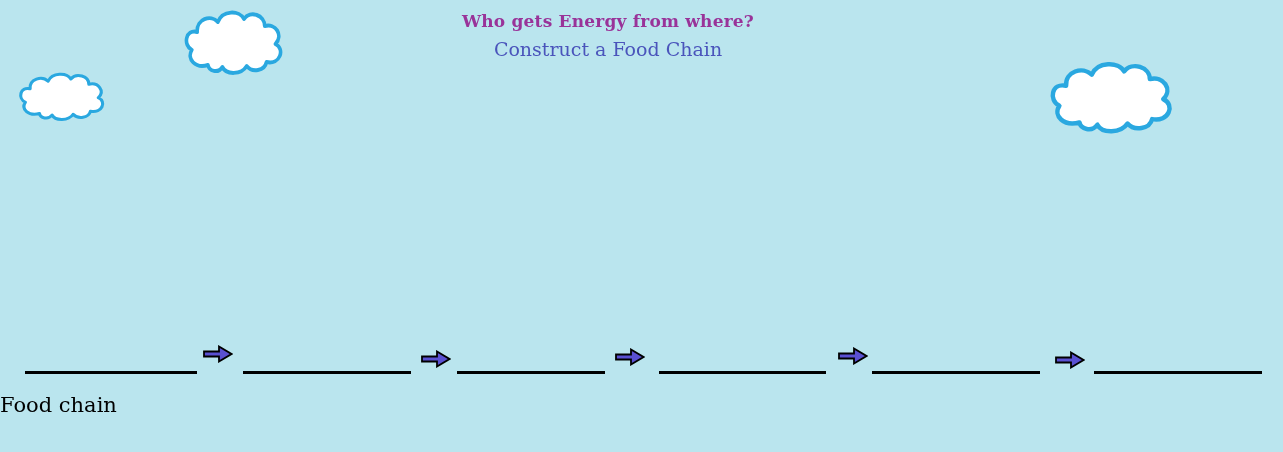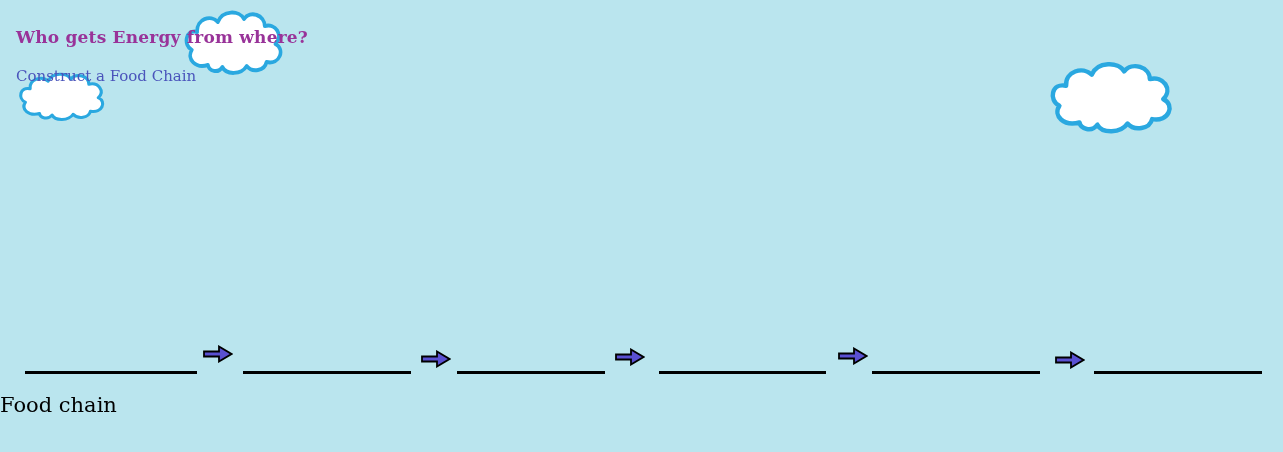--- a/index.html
+++ b/index.html
@@ -12,33 +12,33 @@
     height: 452px;
     background: #bae5ee;
     overflow: hidden;
     font-family: "DejaVu Serif", serif;
   }
 
   
   .header {
     position: absolute;
     left: 0;
-    top: 27px;
+    top: 11px;
     width: 1216px;
-    padding-left: 16px;
+    text-align: center;
   }
   .title {
     font-size: 17px;
     font-weight: bold;
     color: #993399;
     letter-spacing: 0.2px;
   }
   .subtitle {
-    margin-top: 20px;
-    font-size: 15px;
+    margin-top: 7px;
+    font-size: 19px;
     color: #4a54bb;
   }
 
   
   .cloud {
     position: absolute;
   }
   .cloud path {
     fill: #ffffff;
     stroke: #2aa8e0;

